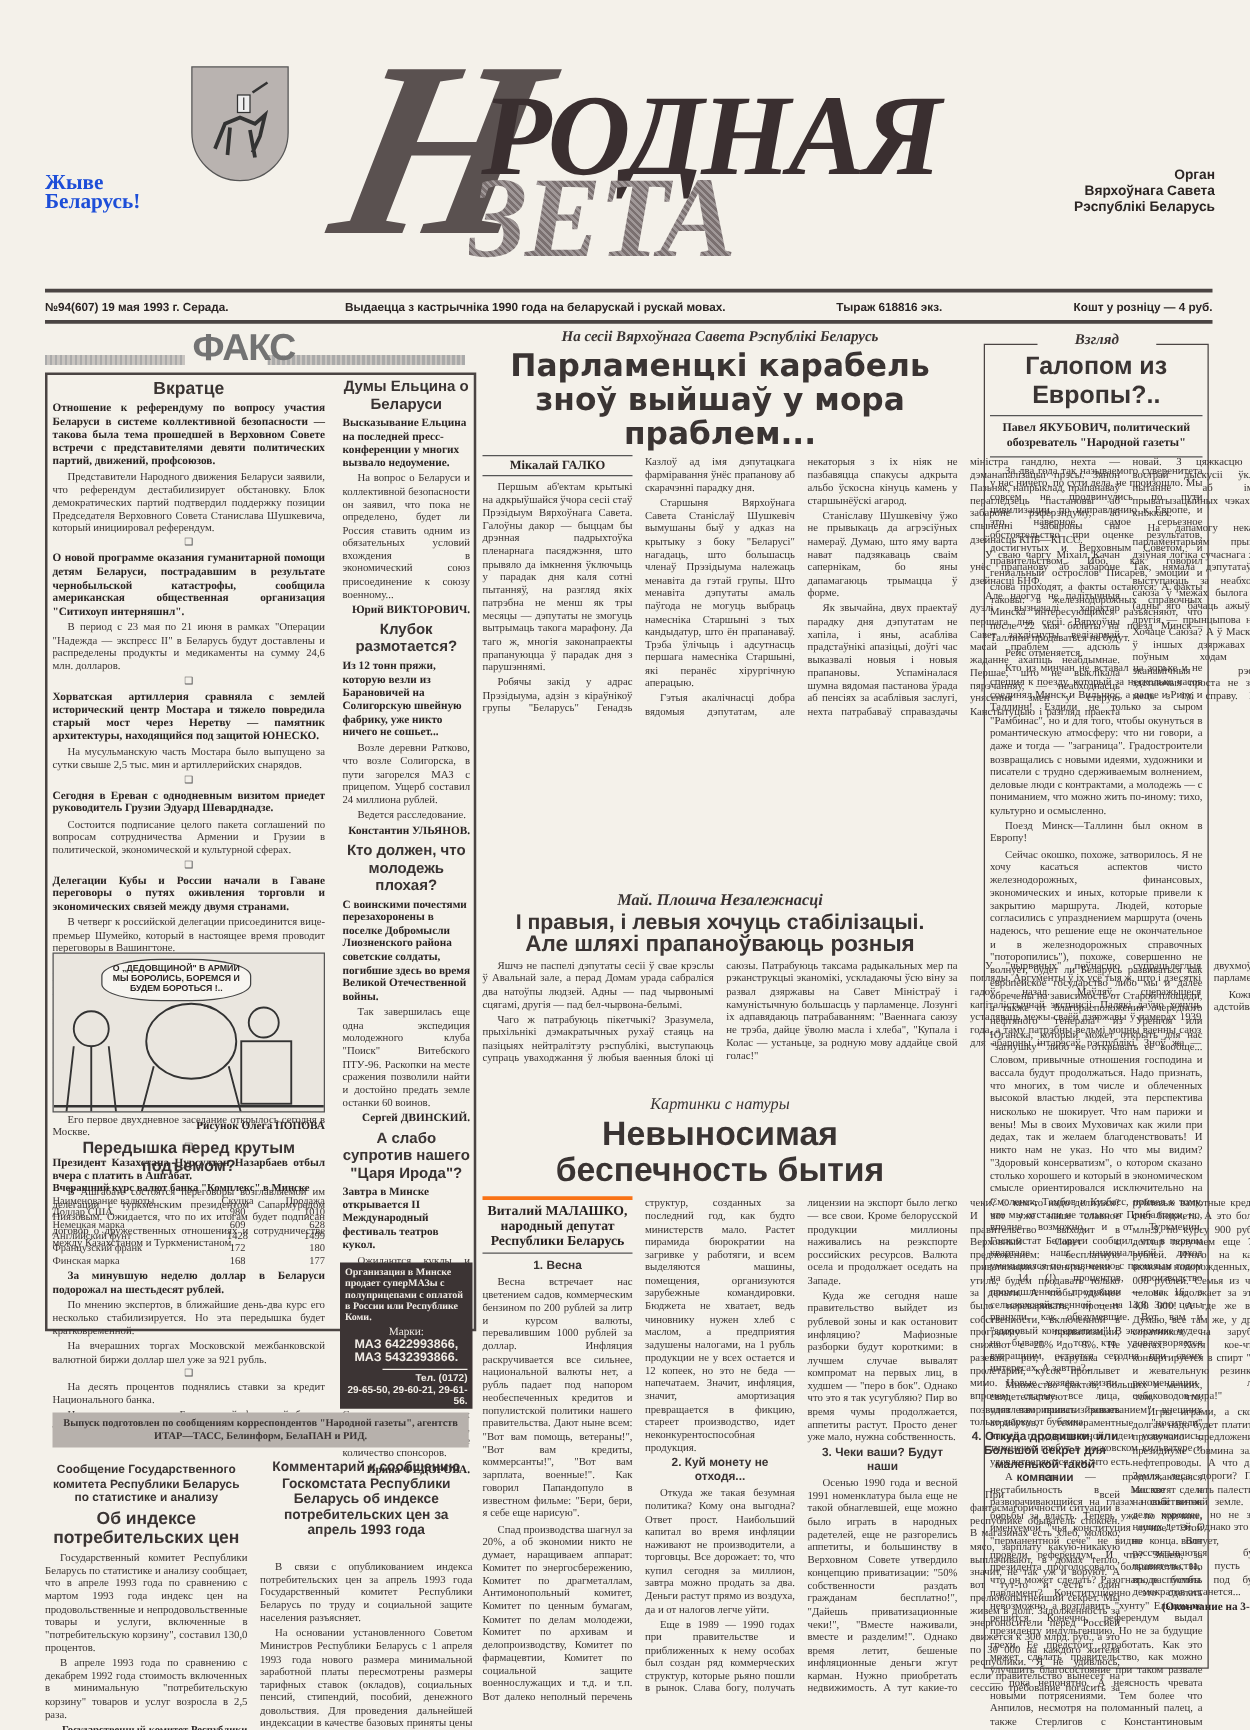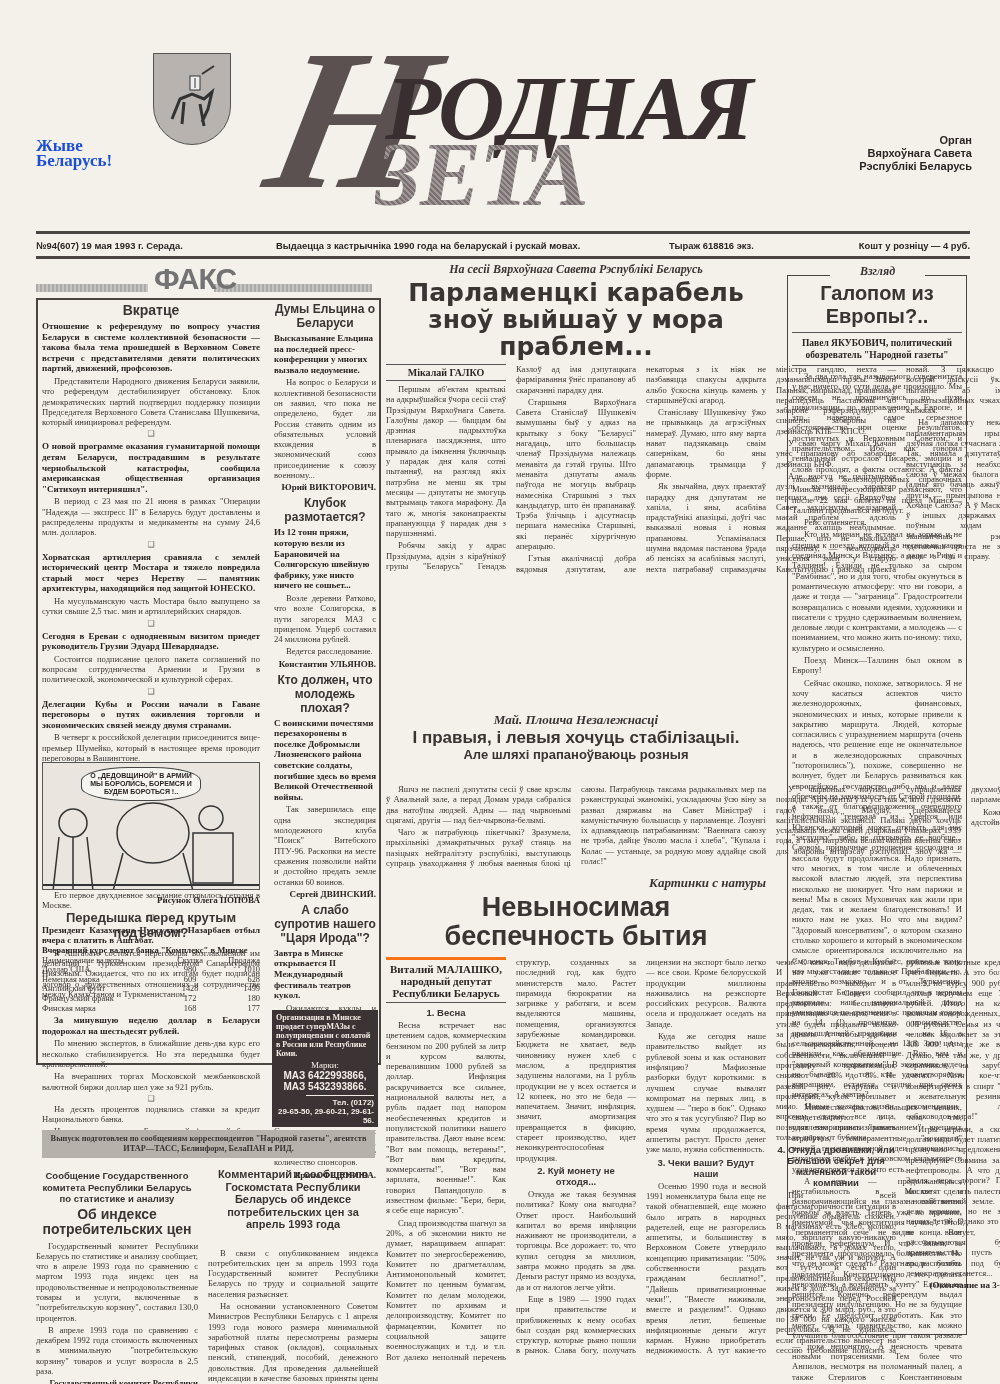--- a/index.html
+++ b/index.html
@@ -236,32 +236,32 @@
     <p>У сваю чаргу Міхаіл Качан унёс прапанову аб забароне дзейнасці БНФ.</p>
     <p>Але наогул не палітычныя дуэлі вызначалі характар першага дня сесіі. Вярхоўны Савет захліснуты велізарнай масай праблем — адсюль жаданне ахапіць неабдымнае. Першае, што не выклікала пярэчанняў, — неабходнасць унясення змен у старую Канстытуцыю і разгляд праекта новай. З цяжкасцю пасля вострай дыскусіі ўключана пытанне аб іменных прыватызацыйных чэках альбо кніжках.</p>
     <p>На дапамогу некаторым парламентарыям прыходзіць дзіўная логіка сучаснага жыцця. Так, нямала дэпутатаў, якія выступаюць за неабходнасць саюза ў межах былога СССР (адны яго бачаць ажыўленым, другія — прынцыпова новым). Хочаце Саюза? А ў Маскве ды і ў іншых дзяржавах СНД поўным ходам ідуць эканамічныя рэформы, здстаючыя проста не змогуць мець з імі справу. І гэта вымушае нашых кансерватараў не пярэчыць рэформам.</p>
 
   </div>
 </div>
 
 <div class="abs" style="left:386px;top:712px;width:380px">
   <div style="text-align:center;font-style:italic;font-weight:bold;font-size:13px;color:#3a3433">Май. Плошча Незалежнасці</div>
   <div class="h2" style="font-size:17px;line-height:19px">І правыя, і левыя хочуць стабілізацыі.</div>
-  <div class="h2" style="font-size:13px;line-height:16px;margin-bottom:21px">Але шляхі прапаноўваюць розныя</div>
+  <div class="h2" style="font-size:18px;line-height:16px;margin-bottom:4px">Але шляхі прапаноўваюць розныя</div>
   <div class="cols2" style="height:90px">
     <p>Яшчэ не паспелі дэпутаты сесіі ў свае крэслы ў Авальнай зале, а перад Домам урада сабраліся два натоўпы людзей. Адны — пад чырвонымі сцягамі, другія — пад бел-чырвона-белымі.</p>
     <p>Чаго ж патрабуюць пікетчыкі? Зразумела, прыхільнікі дэмакратычных рухаў стаяць на пазіцыях нейтралітэту рэспублікі, выступаюць супраць уваходжання ў любыя ваенныя блокі ці саюзы. Патрабуюць таксама радыкальных мер па рэканструкцыі эканомікі, ускладаючы ўсю віну за развал дзяржавы на Савет Міністраў і камуністычную большасць у парламенце. Лозунгі іх адпавядаюць патрабаванням: "Ваеннага саюзу не трэба, дайце ўволю масла і хлеба", "Купала і Колас — устаньце, за родную мову аддайце свой голас!"</p>
     <p>У "чырвоных" поўнасцю супрацьлеглыя погляды. Аргументы ў іх усё тыя ж, што і дзесяткі гадоў назад. Маўляў, сцеражыцеся капіталістычнай экспансіі. Палякі даўно хочуць усталяваць межы сваёй дзяржавы ў памерах 1939 года, а таму патрэбны вельмі моцны ваенны саюз для абароны інтарэсаў рэспублікі. Зноў жа — двухмоўе, абвінавачванне ва ўсіх грахах БНФ і парламенцкай апазіцыі.</p>
     <p>Кожная з груповак поўная рашучасці ў адстойванні сваіх поглядаў.</p>
     <div class="sig">Віктар ХАРОШКА.</div>
   </div>
 </div>
 
 <div class="abs" style="left:386px;top:875px;width:380px">
-  <div style="text-align:right;font-style:italic;font-weight:bold;font-size:13px;color:#3a3433">Картинки с натуры</div>
+  <div style="text-align:center;font-style:italic;font-weight:normal;font-size:13px;color:#3a3433">Картинки с натуры</div>
   <div class="h2" style="font-size:27px;line-height:29px;margin:2px 20px 6px">Невыносимая беспечность бытия</div>
   <div class="cols3" style="height:405px">
     <div style="text-align:center;font-weight:bold;font-size:11px;line-height:12px;border-top:3px solid #f97316;border-bottom:1px solid #555;padding:3px 0;margin-bottom:4px">Виталий МАЛАШКО, народный депутат Республики Беларусь</div>
     <div class="h2" style="font-size:9.5px;margin:2px 0">1. Весна</div>
     <p>Весна встречает нас цветением садов, коммерческим бензином по 200 рублей за литр и курсом валюты, перевалившим 1000 рублей за доллар. Инфляция раскручивается все сильнее, национальной валюты нет, а рубль падает под напором необеспеченных кредитов и популистской политики нашего правительства. Дают ныне всем: "Вот вам помощь, ветераны!", "Вот вам кредиты, коммерсанты!", "Вот вам зарплата, военные!". Как говорил Папандопуло в известном фильме: "Бери, бери, я себе еще нарисую".</p>
     <p>Спад производства шагнул за 20%, а об экономии никто не думает, наращиваем аппарат: Комитет по энергосбережению, Комитет по драгметаллам, Антимонопольный комитет, Комитет по ценным бумагам, Комитет по делам молодежи, Комитет по архивам и делопроизводству, Комитет по фармацевтии, Комитет по социальной защите военнослужащих и т.д. и т.п. Вот далеко неполный перечень структур, созданных за последний год, как будто министерств мало. Растет пирамида бюрократии на загривке у работяги, и всем выделяются машины, помещения, организуются зарубежные командировки. Бюджета не хватает, ведь чиновнику нужен хлеб с маслом, а предприятия задушены налогами, на 1 рубль продукции не у всех остается и 12 копеек, но это не беда — напечатаем. Значит, инфляция, значит, амортизация превращается в фикцию, стареет производство, идет неконкурентоспособная продукция.</p>
     <div class="h2" style="font-size:9.5px;margin:2px 0">2. Куй монету не отходя...</div>
     <p>Откуда же такая безумная политика? Кому она выгодна? Ответ прост. Наибольший капитал во время инфляции наживают не производители, а торговцы. Все дорожает: то, что купил сегодня за миллион, завтра можно продать за два. Деньги растут прямо из воздуха, да и от налогов легче уйти.</p>
     <p>Еще в 1989 — 1990 годах при правительстве и приближенных к нему особах был создан ряд коммерческих структур, которые рьяно пошли в рынок. Слава богу, получать лицензии на экспорт было легко — все свои. Кроме белорусской продукции миллионы наживались на реэкспорте российских ресурсов. Валюта осела и продолжает оседать на Западе.</p>
     <p>Куда же сегодня наше правительство выйдет из рублевой зоны и как остановит инфляцию? Мафиозные разборки будут короткими: в лучшем случае вывалят компромат на первых лиц, в худшем — "перо в бок". Однако что это я так усугубляю? Пир во время чумы продолжается, аппетиты растут. Просто денег уже мало, нужна собственность.</p>

